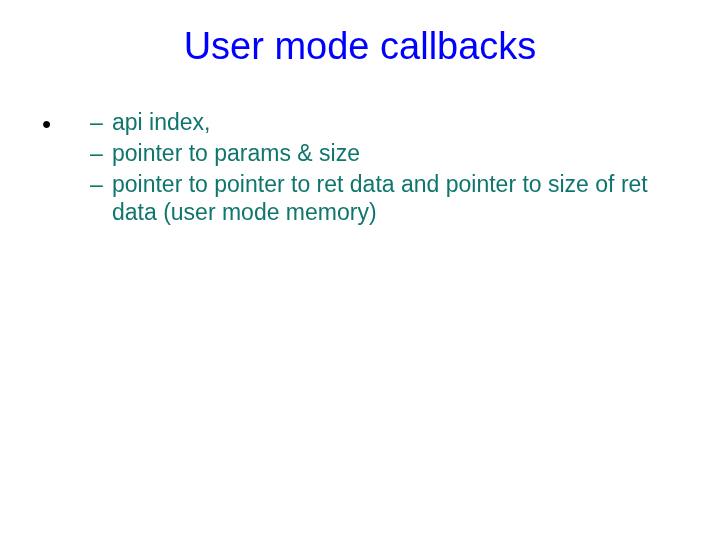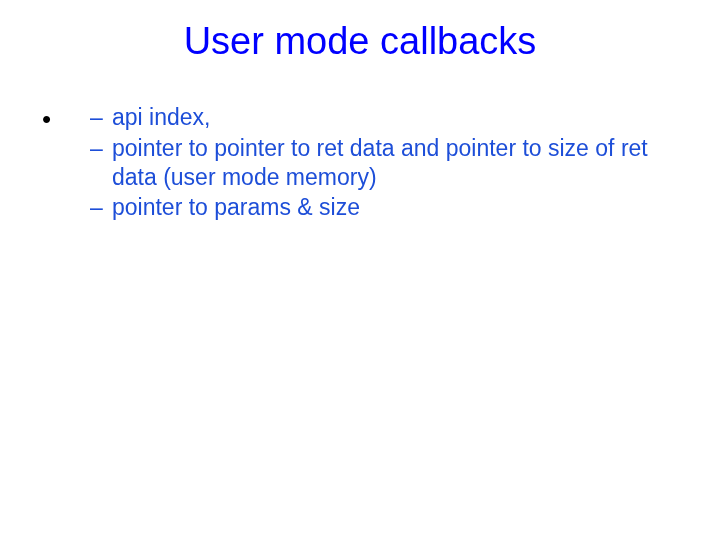--- a/index.html
+++ b/index.html
@@ -18,20 +18,21 @@
     .slide {
       width: 100%;
       height: 100%;
       padding: 20px 30px;
       position: relative;
     }
     .title {
       color: #0000ff;
       font-size: 38px;
       text-align: center;
+      margin-top: 5px;
       margin-bottom: 40px;
       font-weight: normal;
     }
     .bullet-list {
       list-style: none;
       padding-left: 10px;
     }
     .bullet-item {
       color: #000000;
       font-size: 26px;
@@ -46,21 +47,21 @@
       left: 2px;
       top: 0;
     }
     .sub-list {
       list-style: none;
       padding-left: 26px;
       margin-top: 6px;
       margin-bottom: 18px;
     }
     .sub-item {
-      color: #1d4ed8;
+      color: #0f766e;
       font-size: 23px;
       padding-left: 22px;
       position: relative;
       line-height: 1.25;
       margin-bottom: 2px;
     }
     .sub-item::before {
       content: "–";
       position: absolute;
       left: 0;
@@ -82,22 +83,22 @@
 <div class="slide">
   <h1 class="title">User mode callbacks</h1>
 
   <ul class="bullet-list">
     <li class="bullet-item">
       <ul class="sub-list">
         <li class="sub-item">
           <span>api index,</span>
         </li>
         <li class="sub-item">
-          <span>pointer to pointer to ret data and pointer to size of ret data (user mode memory)</span>
+          <span>pointer to params &amp; size</span>
         </li>
         <li class="sub-item">
-          <span>pointer to params &amp; size</span>
+          <span>pointer to pointer to ret data and pointer to size of ret data (user mode memory)</span>
         </li>
       </ul>
     </li>
   </ul>
 
 </div>
 
 </body></html>

